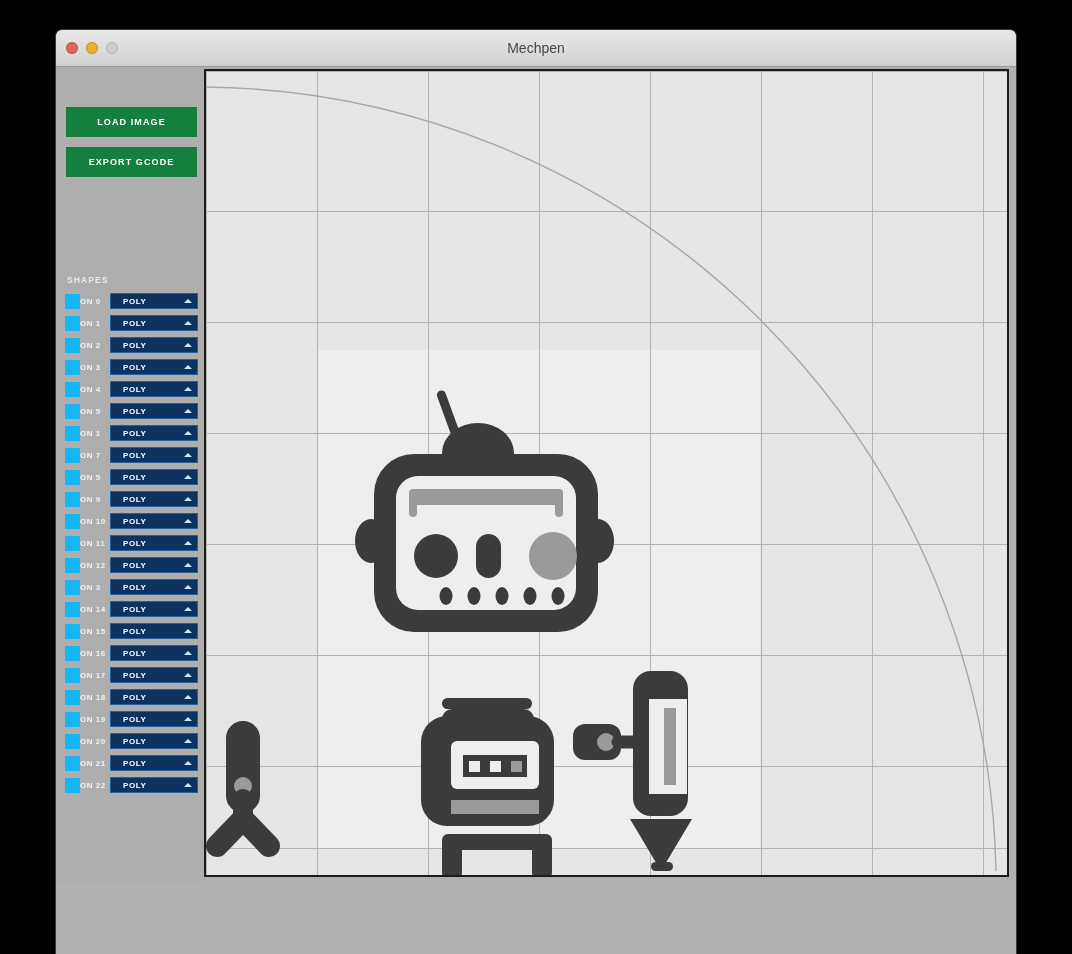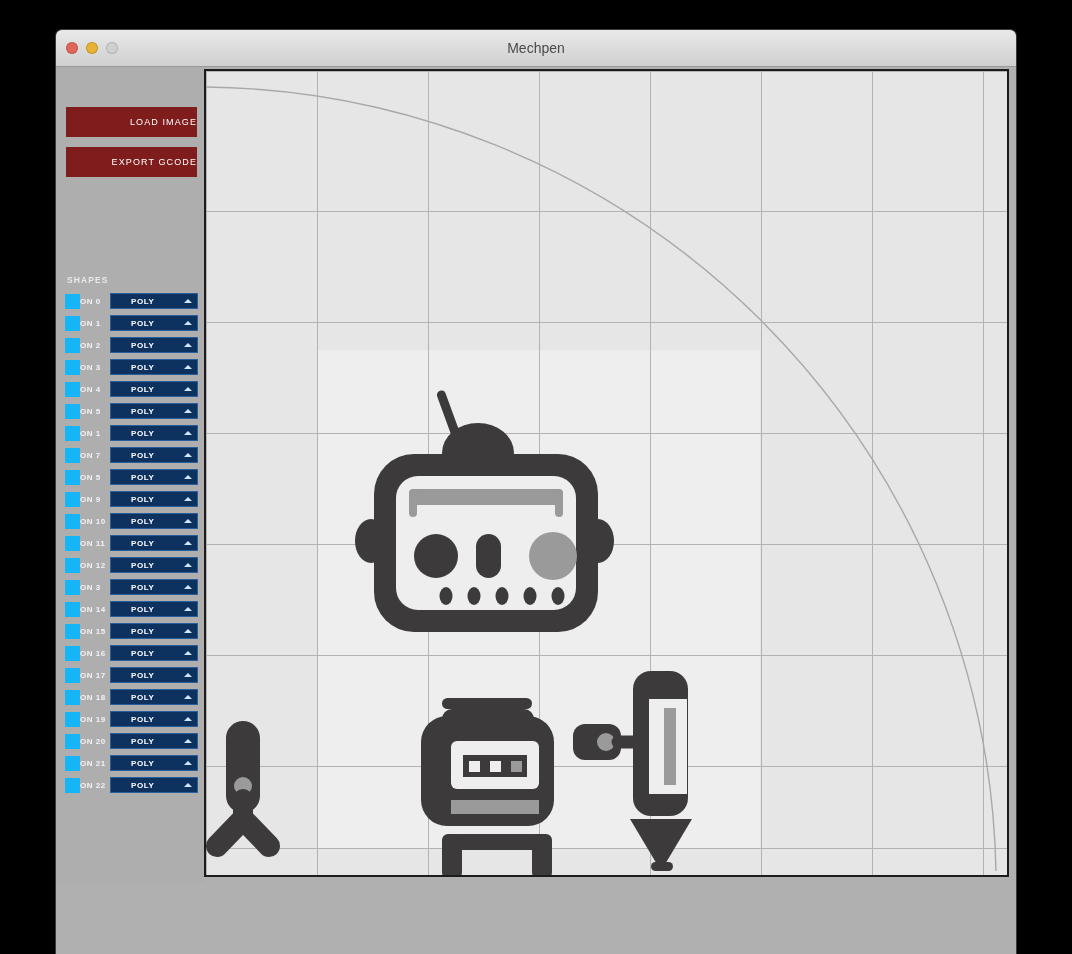--- a/index.html
+++ b/index.html
@@ -73,31 +73,31 @@
     width: 148px;
     height: 816px;
     background: #aeaeae;
   }
 
   .side-button {
     position: absolute;
     left: 10px;
     width: 131px;
     height: 30px;
-    background: #7f1d1d;
+    background: #15803d;
     border: none;
     color: #ffffff;
     font-family: "Liberation Sans", sans-serif;
     font-size: 9px;
     letter-spacing: 1.1px;
-    font-weight: 400;
+    font-weight: 700;
     cursor: pointer;
     display: flex;
     align-items: center;
-    justify-content: flex-end;
+    justify-content: center;
   }
   #load-image-button  { top: 40px; }
   #export-gcode-button{ top: 80px; }
 
   #shapes-label {
     position: absolute;
     left: 11px;
     top: 208px;
     font-size: 8.5px;
     letter-spacing: 1.1px;
@@ -144,21 +144,21 @@
     position: relative;
     width: 88px;
     height: 16px;
     background: #0e3260;
     border: 1px solid #2a5f9e;
     cursor: pointer;
     display: flex;
     align-items: center;
   }
   .shape-select .sel-text {
-    padding-left: 20px;
+    padding-left: 12px;
     font-size: 8px;
     letter-spacing: .6px;
     color: #ffffff;
     font-weight: 700;
   }
   .shape-select .caret {
     position: absolute;
     right: 5px;
     top: 5px;
     width: 0; height: 0;

